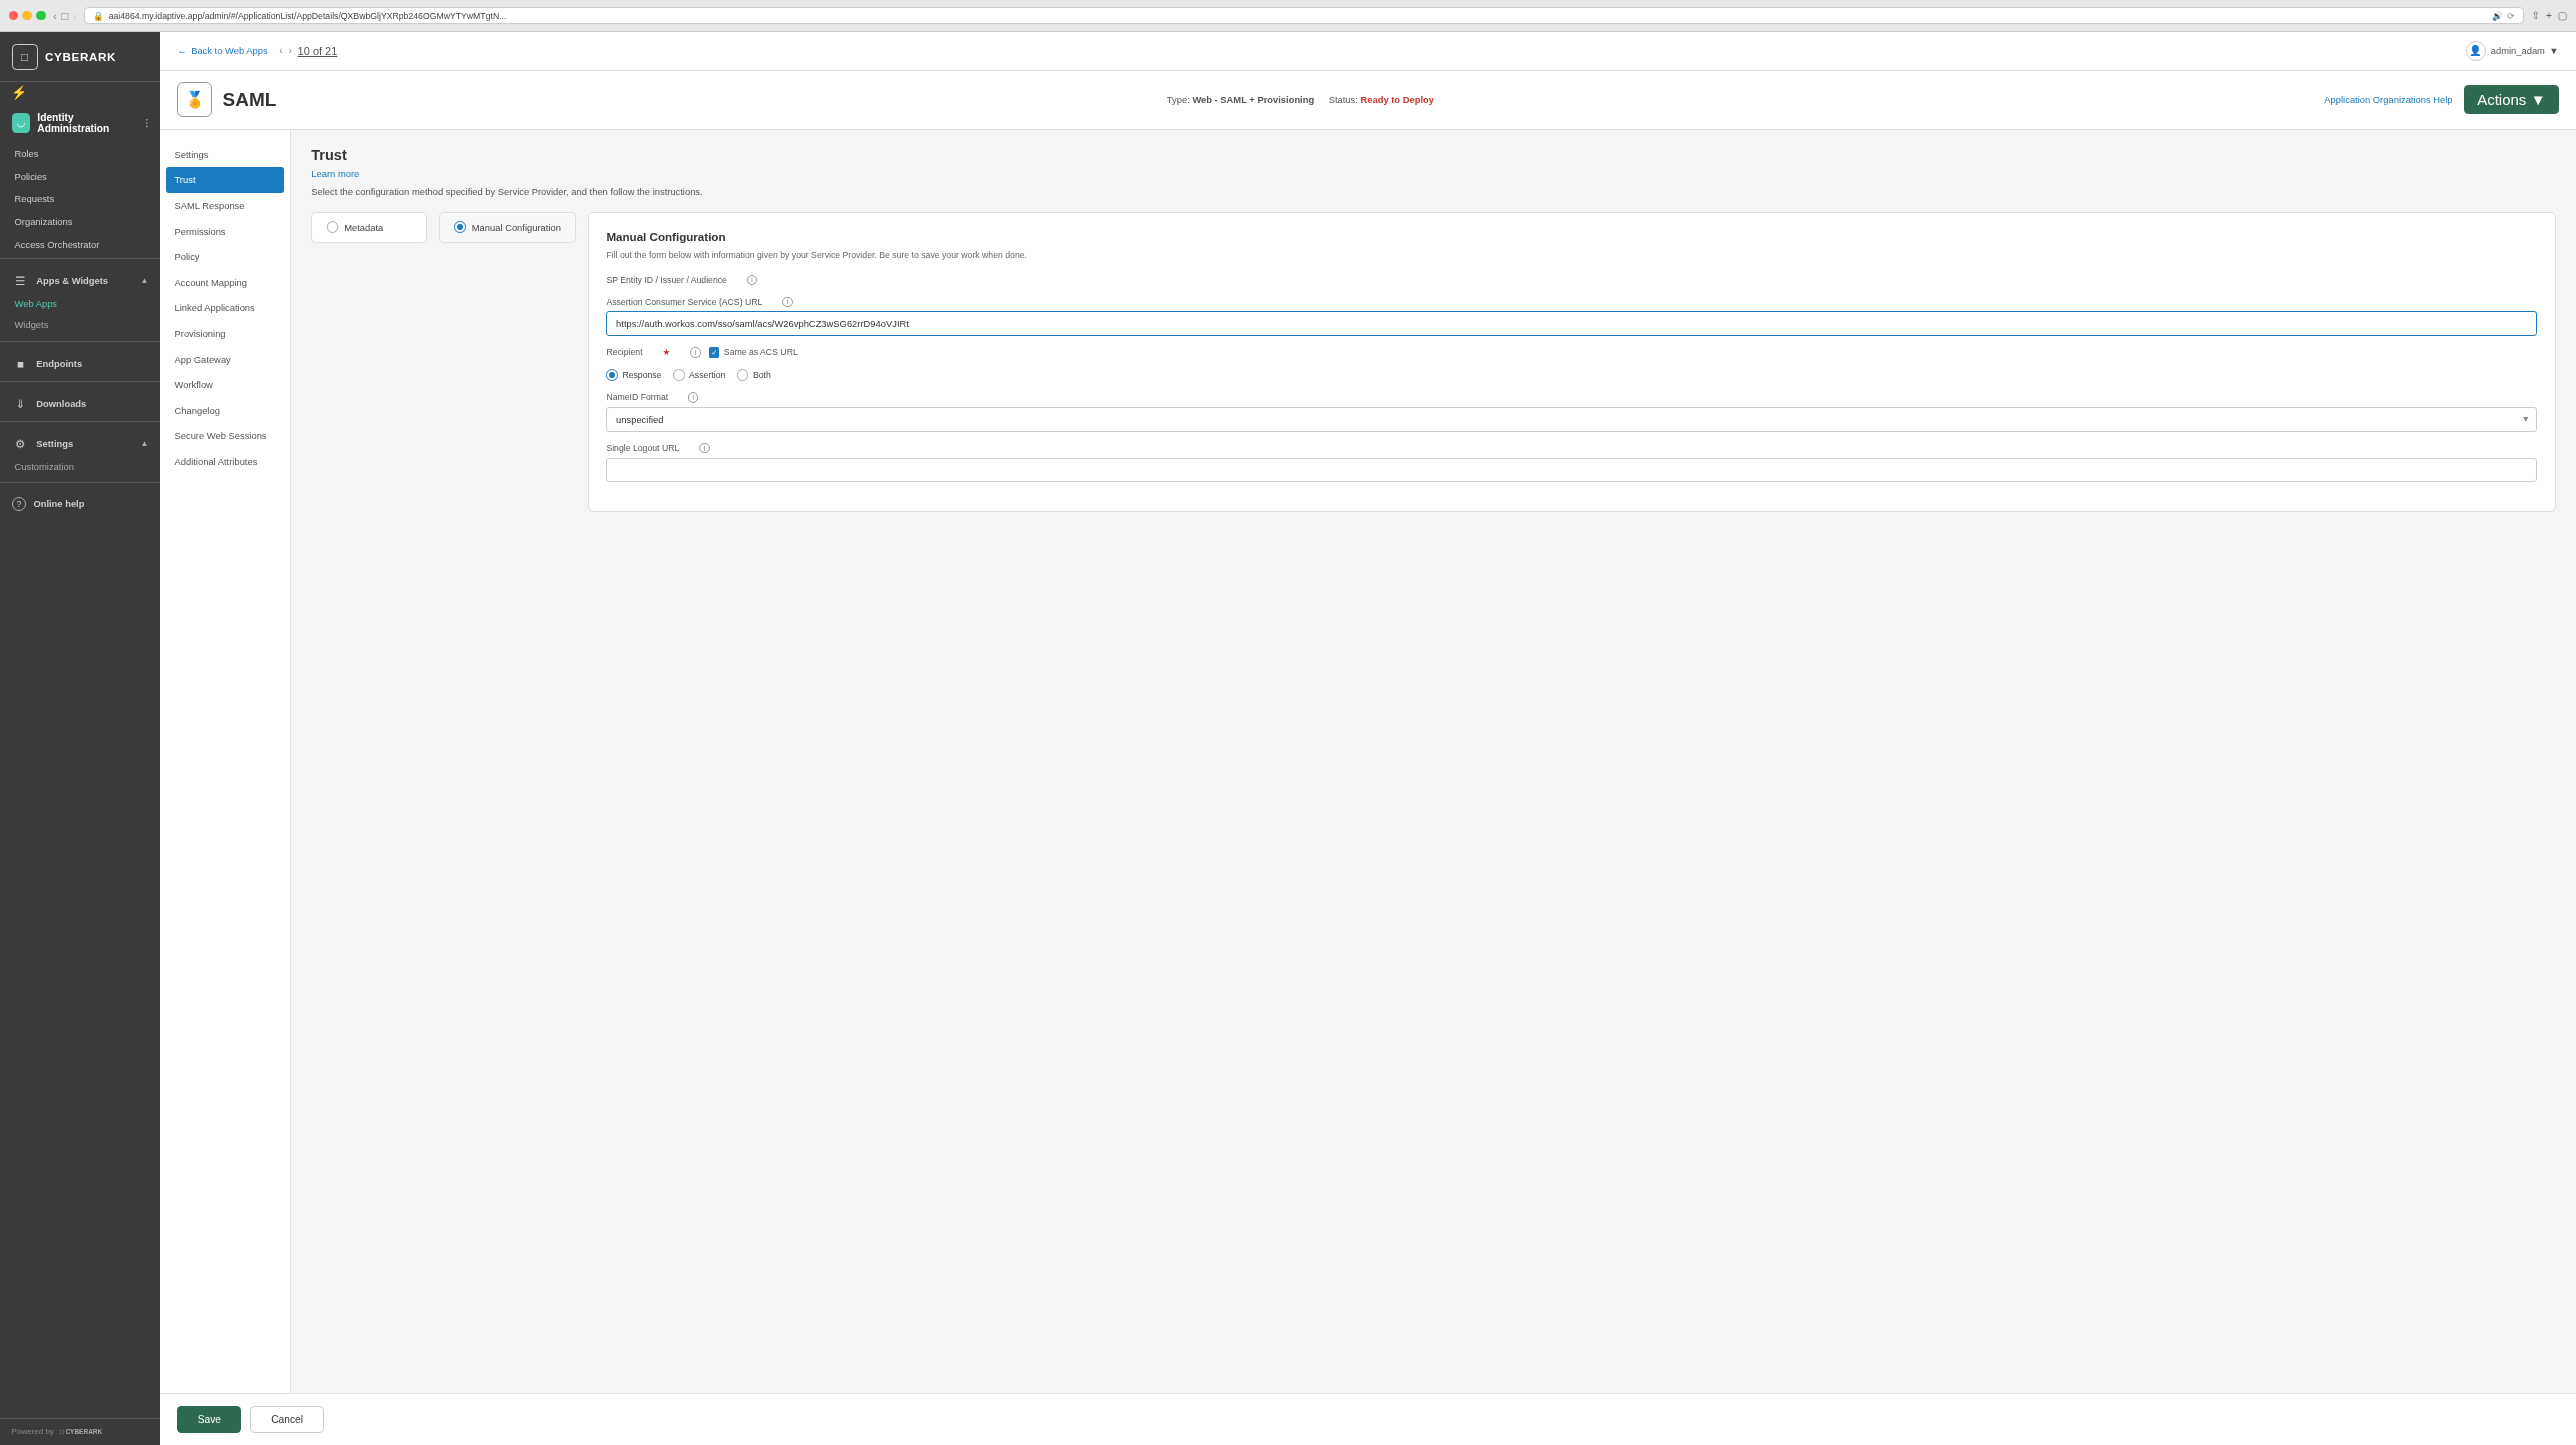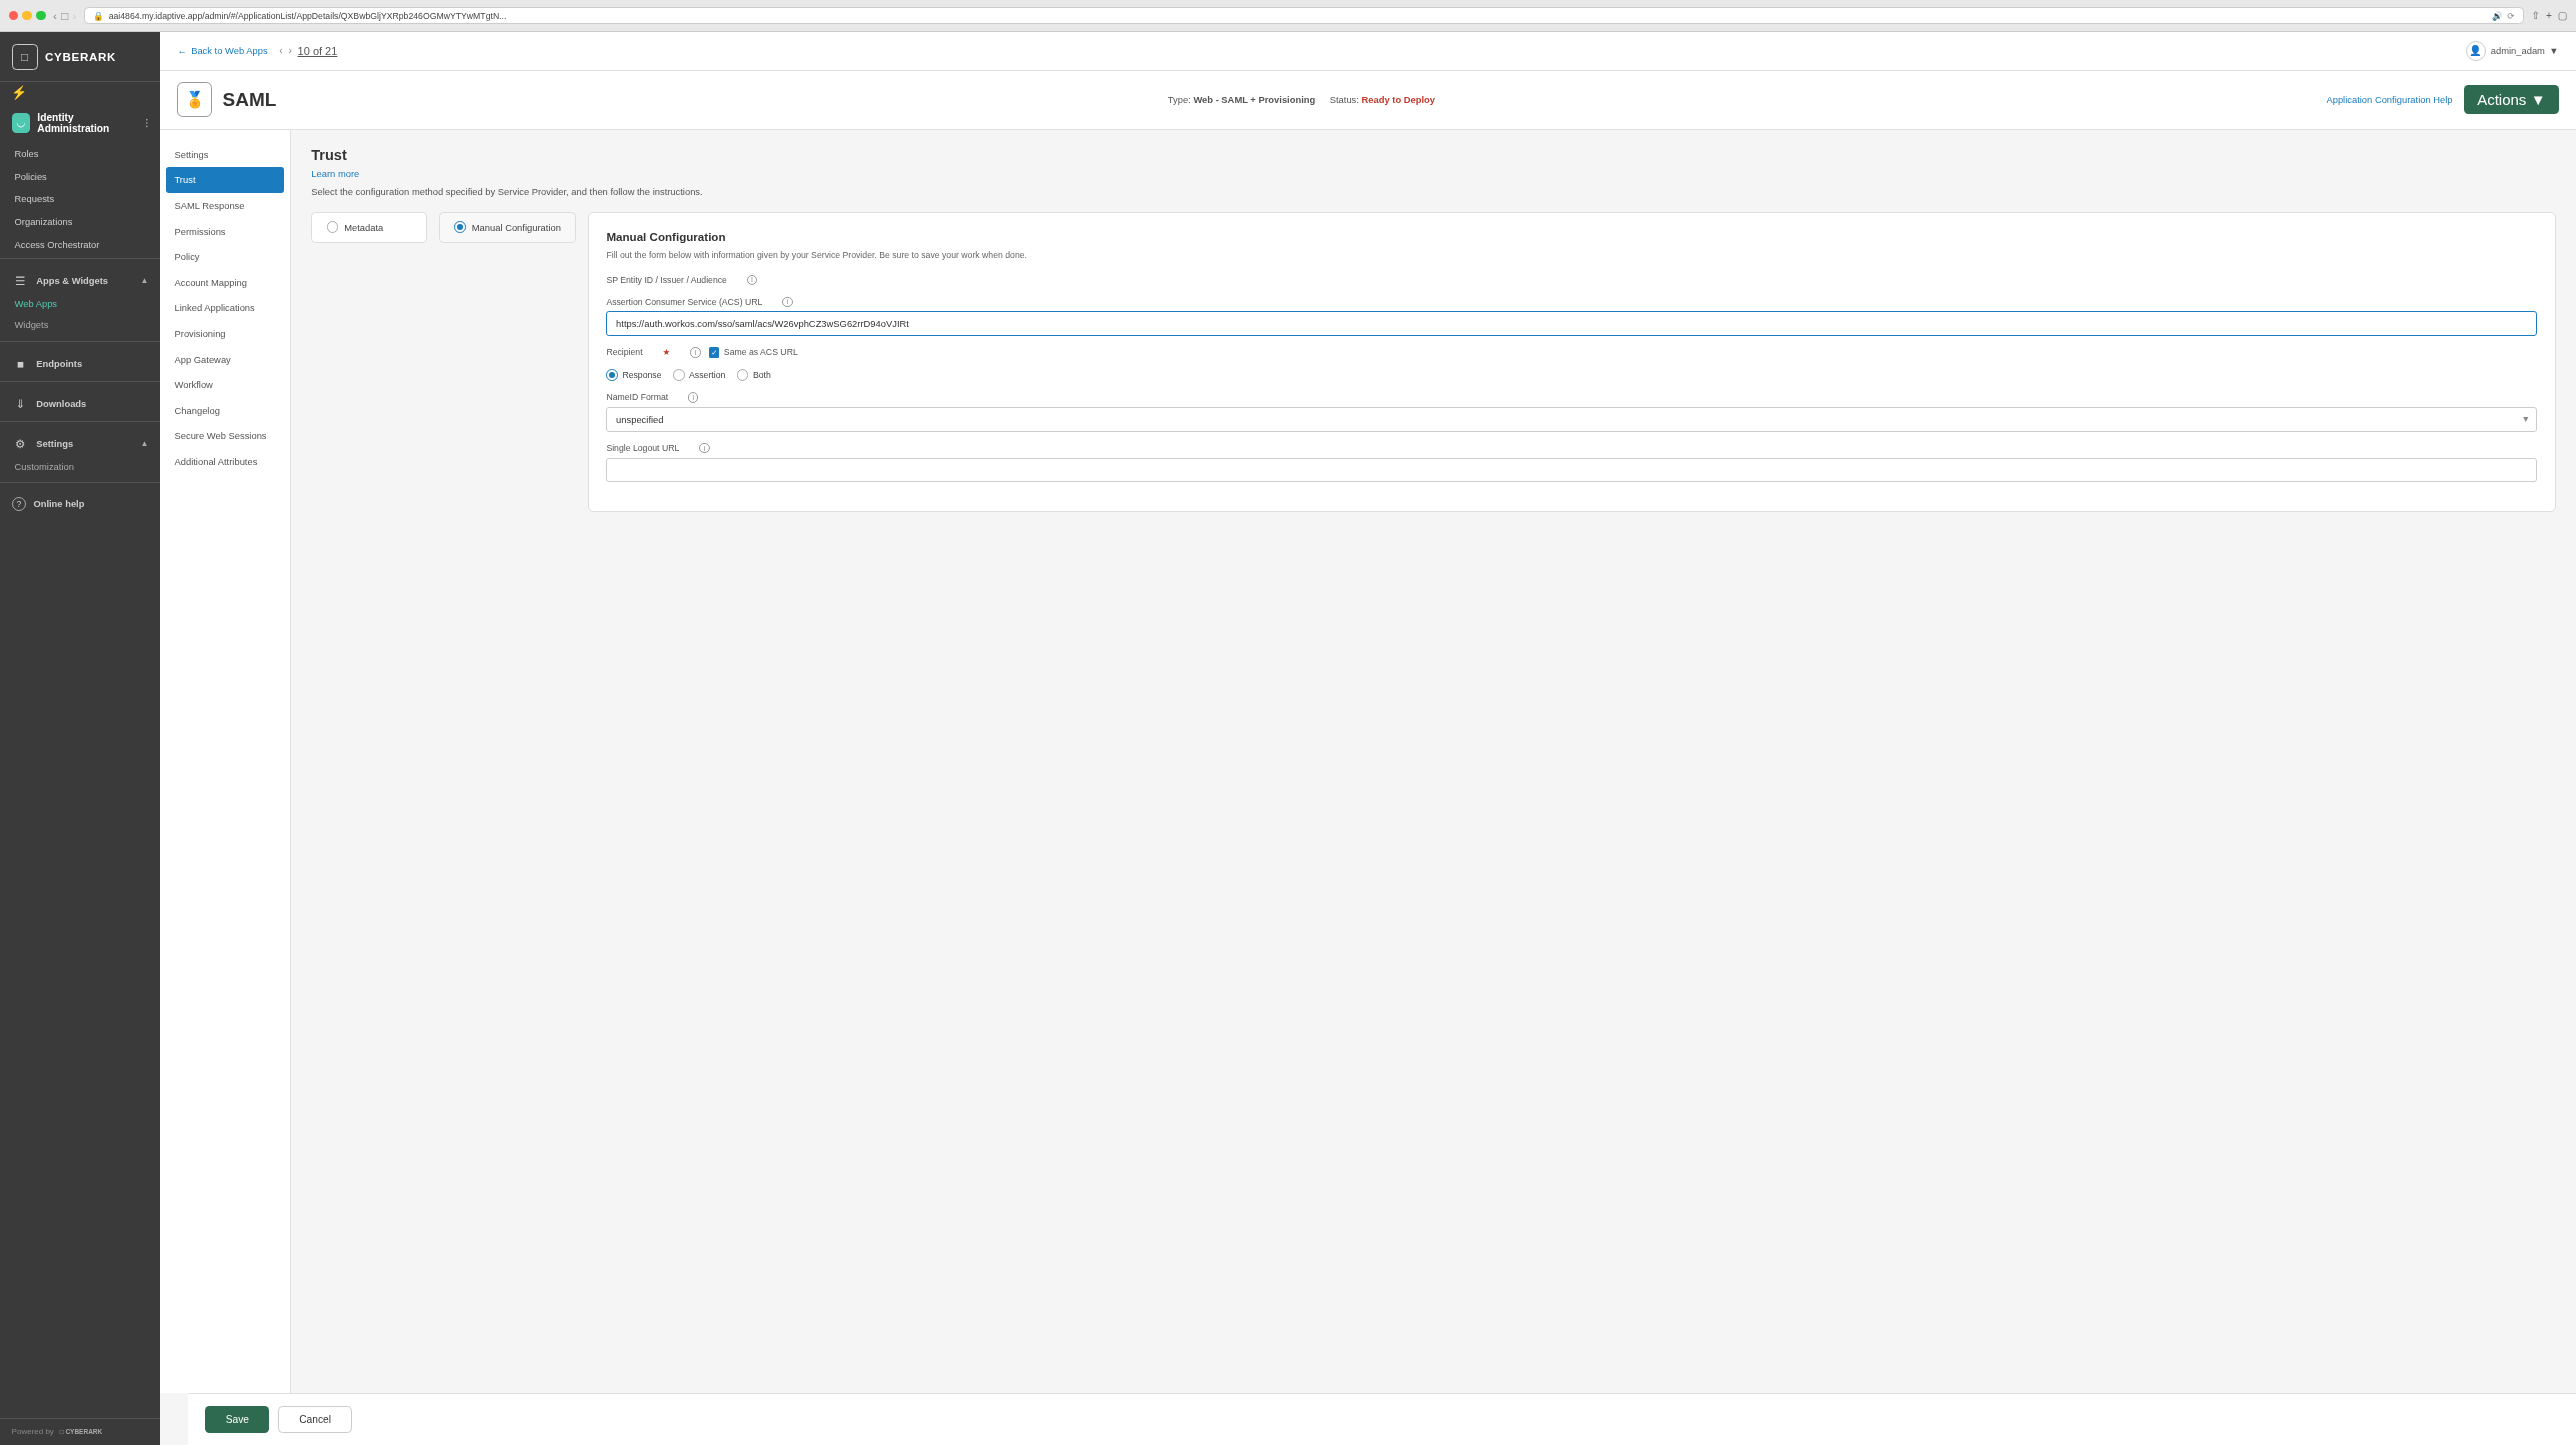--- a/index.html
+++ b/index.html
@@ -410,21 +410,20 @@
       font-size: 8.7px;
     }
 
     
     .footer-actions {
       padding: 11.6px 17.4px;
       background: white;
       border-top: 0.7px solid #e0e0e0;
       display: flex;
       gap: 8.7px;
-      margin-left: 28px;
     }
     .save-btn {
       background: #2d6a4f;
       color: white;
       border: none;
       padding: 7.3px 20.3px;
       border-radius: 4.4px;
       font-size: 10.2px;
       cursor: pointer;
       font-weight: 500;
@@ -567,21 +566,21 @@
         <div class="app-type">
           <span>Type:</span>
           <strong>Web - SAML + Provisioning</strong>
         </div>
         <div class="app-status">
           <span>Status:</span>
           <span class="status-ready">Ready to Deploy</span>
         </div>
       </div>
       <div class="header-actions">
-        <a class="config-help-link">Application Configuration Help</a>
+        <a class="config-help-link">Application Organizations Help</a>
         <button class="actions-btn">
           <span>Actions</span>
           <span>▼</span>
         </button>
       </div>
     </div>
 
     <div class="content-area">
 
       <div class="left-panel">

